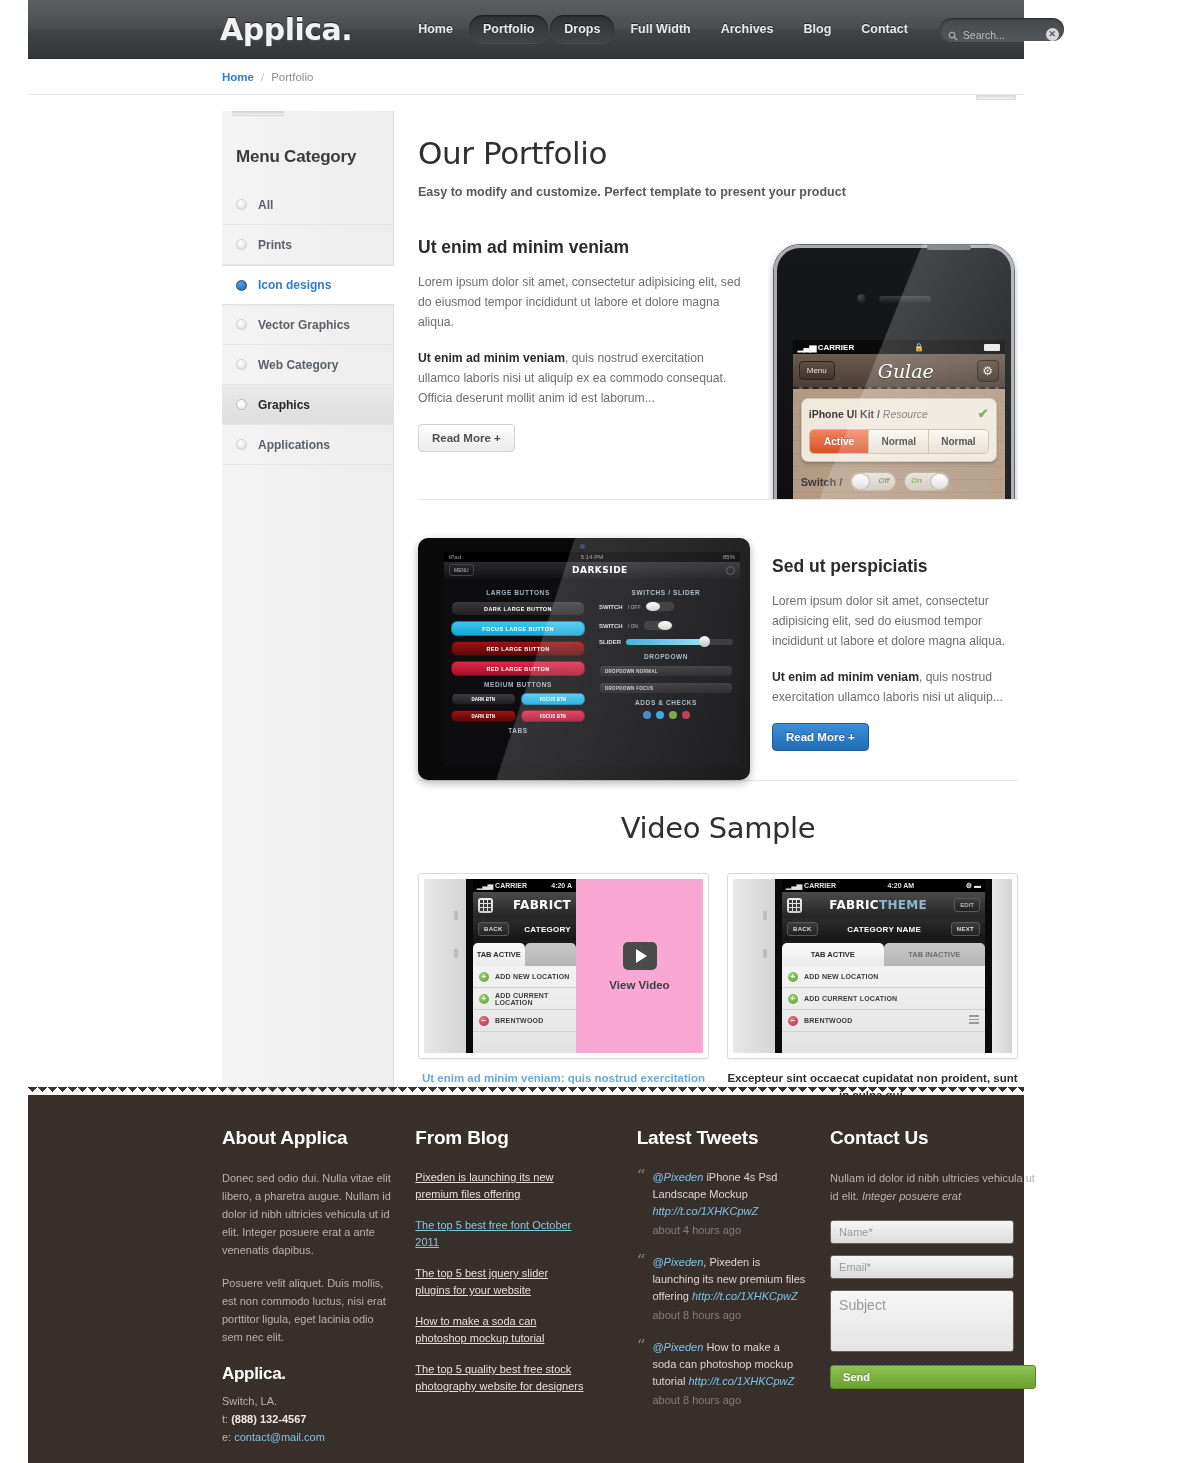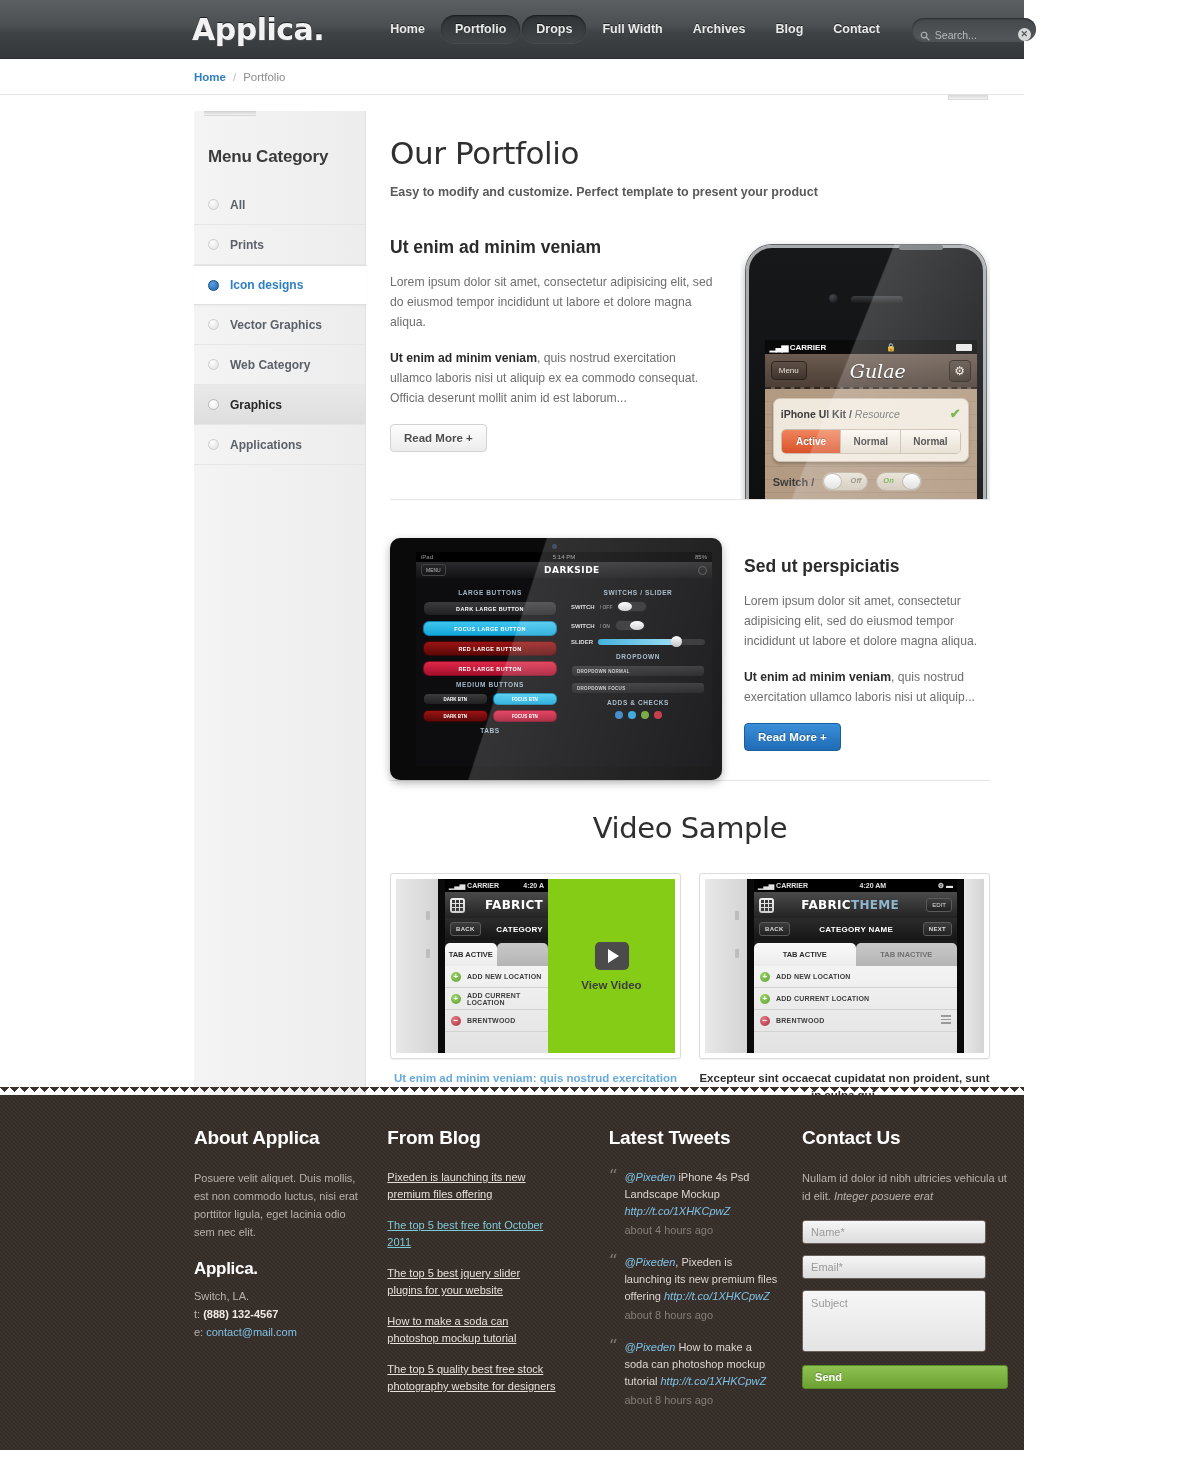--- a/index.html
+++ b/index.html
@@ -3,21 +3,21 @@
 <meta charset="utf-8">
 <style>
   * { box-sizing: border-box; margin: 0; padding: 0; }
   html, body {
     width: 1200px;
     height: 1463px;
     font-family: "Liberation Sans", sans-serif;
     background: #ffffff;
     overflow: hidden;
   }
-  .page { position: relative; width: 1024px; height: 1463px; }
+  .page { position: relative; width: 1024px; height: 1463px; padding-left: 28px; }
 
   
   .header {
     position: relative;
     height: 59px;
     background: linear-gradient(to bottom, #5b5f61 0%, #4b4f51 45%, #3f4345 55%, #33373a 100%);
     border-bottom: 1px solid #2a2d2f;
     display: flex;
     align-items: center;
   }
@@ -305,21 +305,21 @@
   .mp-tab { flex:1; display:flex; align-items:center; justify-content:center; font-size:7.5px; font-weight:bold; border-radius:5px 5px 0 0;}
   .mp-tab.act { background:linear-gradient(to bottom,#fbfbfb,#ebebeb); color:#2b2b2b;}
   .mp-tab.ina { background:linear-gradient(to bottom,#c9c9c9,#b4b4b4); color:#6f6f6f;}
   .mp-list { flex:1; background:linear-gradient(to bottom,#f3f3f3,#e2e2e2);}
   .mp-li { height:22px; display:flex; align-items:center; gap:6px; padding:0 6px; font-size:7px; font-weight:bold; color:#3c3c3c; border-bottom:1px solid #d2d2d2; letter-spacing:.2px;}
   .mp-pm { width:10px;height:10px;border-radius:50%; display:flex;align-items:center;justify-content:center; font-size:8px; color:#fff; flex:0 0 auto;}
   .mp-pm.add{background:radial-gradient(circle at 35% 30%,#9bd36b,#5ea02f);}
   .mp-pm.del{background:radial-gradient(circle at 35% 30%,#e07b8a,#b22a3d);}
   .mp-ham { margin-left:auto; width:10px; }
   .mp-ham i{display:block;height:1.5px;background:#9a9a9a;margin-bottom:2px;}
-  .video-play-side { flex:1; display:flex; flex-direction:column; align-items:center; justify-content:center; background:#84cc16;}
+  .video-play-side { flex:1; display:flex; flex-direction:column; align-items:center; justify-content:center; background:#f9a8d4;}
   .play-btn { width:34px; height:28px; border-radius:5px; background:#4b4b4b; display:flex; align-items:center; justify-content:center; margin-bottom:9px; cursor:pointer;}
   .play-tri { width:0;height:0;border-left:11px solid #fff;border-top:7px solid transparent;border-bottom:7px solid transparent; margin-left:3px;}
   .play-label { font-size:11.5px; color:#3d3d3d; font-weight:bold;}
   .video-cap { text-align:center; font-size:11.5px; font-weight:bold; line-height:17px; margin-top:11px; }
   .video-cap.link { color:#69aadd; cursor:pointer; }
   .video-cap.plain { color:#2e2e2e; }
 
   
   .footer {
     position:relative; background:#3b322d; color:#cfc8c2; padding: 0 0 0 0;
@@ -356,21 +356,21 @@
   .tw-ago { display:block; color:#857d76; margin-top:2px; }
   .finput {
     display:block; width:184px; height:24px; border-radius:3px; border:1px solid #6a605a;
     background: linear-gradient(to bottom,#f6f6f6,#dcdcdc);
     font-size:11px; color:#8d8d8d; padding: 0 8px; margin-bottom:11px;
     font-family:"Liberation Sans", sans-serif; outline:none;
   }
   .ftarea {
     display:block; width:184px; height:62px; border-radius:3px; border:1px solid #6a605a;
     background: linear-gradient(to bottom,#f6f6f6,#e4e4e4);
-    font-size:11px; color:#8d8d8d; padding: 6px 8px; resize:none;
+    font-size:14px; color:#8d8d8d; padding: 6px 8px; resize:none;
     font-family:"Liberation Sans", sans-serif; outline:none; margin-bottom:13px;
   }
   .finput::placeholder,.ftarea::placeholder{color:#9a9a9a;}
   .btn-send {
     font-size:11px; font-weight:bold; color:#fff; cursor:pointer;
     background: linear-gradient(to bottom,#8dc152,#6ca233);
     border:1px solid #5a8a28; border-radius:3px; padding:5px 12px;
     text-shadow:0 -1px 0 rgba(0,0,0,.25);
   }
 </style>
@@ -718,20 +718,21 @@
       </div>
     </div>
   </div>
 
   <div class="footer">
     <div class="zigzag"></div>
     <div class="footer-inner">
 
       <div class="fcol c1">
         <div class="fh">About Applica</div>
+        <div class="fp">Donec sed odio dui. Nulla vitae elit libero, a pharetra augue. Nullam id dolor id nibh ultricies vehicula ut id elit. Integer posuere erat a ante venenatis dapibus.</div>
         <div class="fp">Posuere velit aliquet. Duis mollis, est non commodo luctus, nisi erat porttitor ligula, eget lacinia odio sem nec elit.</div>
         <div class="fbrand">Applica.</div>
         <div class="fline">Switch, LA.</div>
         <div class="fline"><span>t:</span> <b>(888) 132-4567</b></div>
         <div class="fline"><span>e:</span> <a>contact@mail.com</a></div>
       </div>
 
       <div class="fcol c2">
         <div class="fh">From Blog</div>
         <a class="blog-link">Pixeden is launching its new premium files offering</a>

